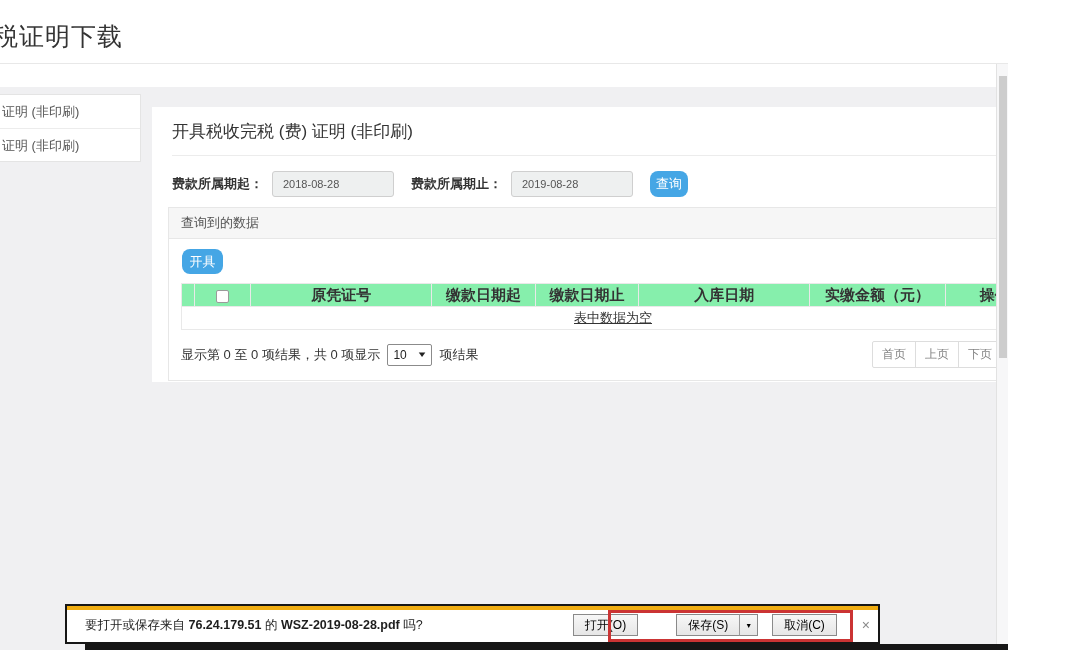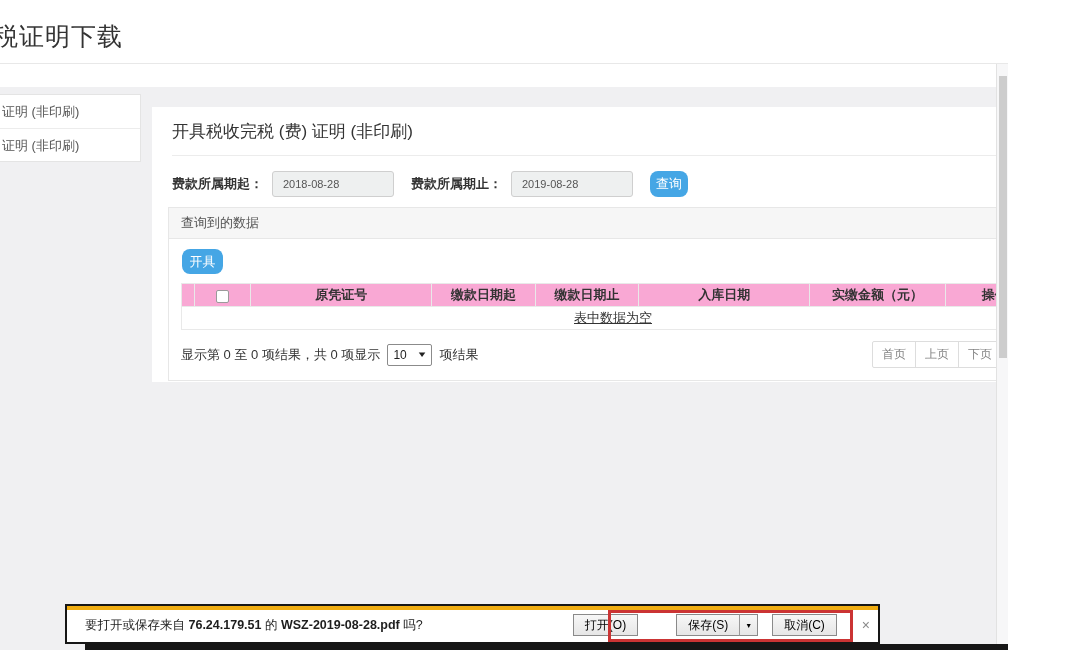--- a/index.html
+++ b/index.html
@@ -26,21 +26,21 @@
   .form-label { font-weight:bold; font-size:13px; color:#333; margin-right:9px; white-space:nowrap; }
   .date-input { width:122px; height:26px; line-height:24px; background:#eef0f0; border:1px solid #cfcfcf; border-radius:3px; padding-left:10px; color:#555; font-size:11px; margin-right:17px; }
   .btn-blue { display:inline-flex; align-items:center; justify-content:center; background:#45a6e5; color:#fff; border:none; border-radius:8px; font-size:13px; cursor:pointer; font-family:inherit; }
   .btn-query { width:38px; height:26px; }
   
   .data-panel { position:absolute; left:16px; top:100px; width:890px; border:1px solid #e7e7e7; background:#fff; }
   .dp-header { height:31px; background:#f6f6f6; border-bottom:1px solid #e7e7e7; display:flex; align-items:center; justify-content:space-between; padding:0 12px; color:#555; }
   .dp-body { padding:8px 12px 0 12px; }
   .btn-issue { width:41px; height:25px; margin:2px 0 9px 1px; }
   table.results { width:100%; border-collapse:collapse; table-layout:fixed; }
-  table.results th { border:1px solid #e9e9e9; background:#f9a8d4; height:23px; font-size:13px; font-weight:bold; color:#333; text-align:center; overflow:hidden; white-space:nowrap; }
+  table.results th { border:1px solid #e9e9e9; background:#86efac; height:23px; font-size:15px; font-weight:bold; color:#333; text-align:center; overflow:hidden; white-space:nowrap; }
   table.results td.empty-cell { border:1px solid #e9e9e9; height:23px; text-align:center; font-size:13px; color:#333;text-decoration:underline; }
   .chk { display:inline-block; width:13px; height:13px; border:1px solid #9a9a9a; border-radius:2px; background:#fff; vertical-align:middle; }
   .pager-row { display:flex; align-items:center; justify-content:space-between; padding:11px 0 12px 0; }
   .pager-info { display:flex; align-items:center; font-size:13px; color:#333; white-space:nowrap; }
   .size-select { display:inline-flex; align-items:center; justify-content:space-between; width:45px; height:22px; border:1px solid #8b8b8b; border-radius:2px; background:#fff; padding:0 5px; margin:0 7px; font-size:12px; color:#222; cursor:pointer; }
   .size-caret { font-size:8px; color:#222; transform:scaleX(1.4); }
   .pager { display:flex; }
   .pager-btn { padding:4px 9px; background:#fff; border:1px solid #ddd; color:#848484; font-size:12px; margin-left:-1px; cursor:pointer; font-family:inherit; }
   .pager-btn:first-child { border-radius:2px 0 0 2px; margin-left:0; }
   .pager-btn:last-child { border-radius:0 2px 2px 0; }

